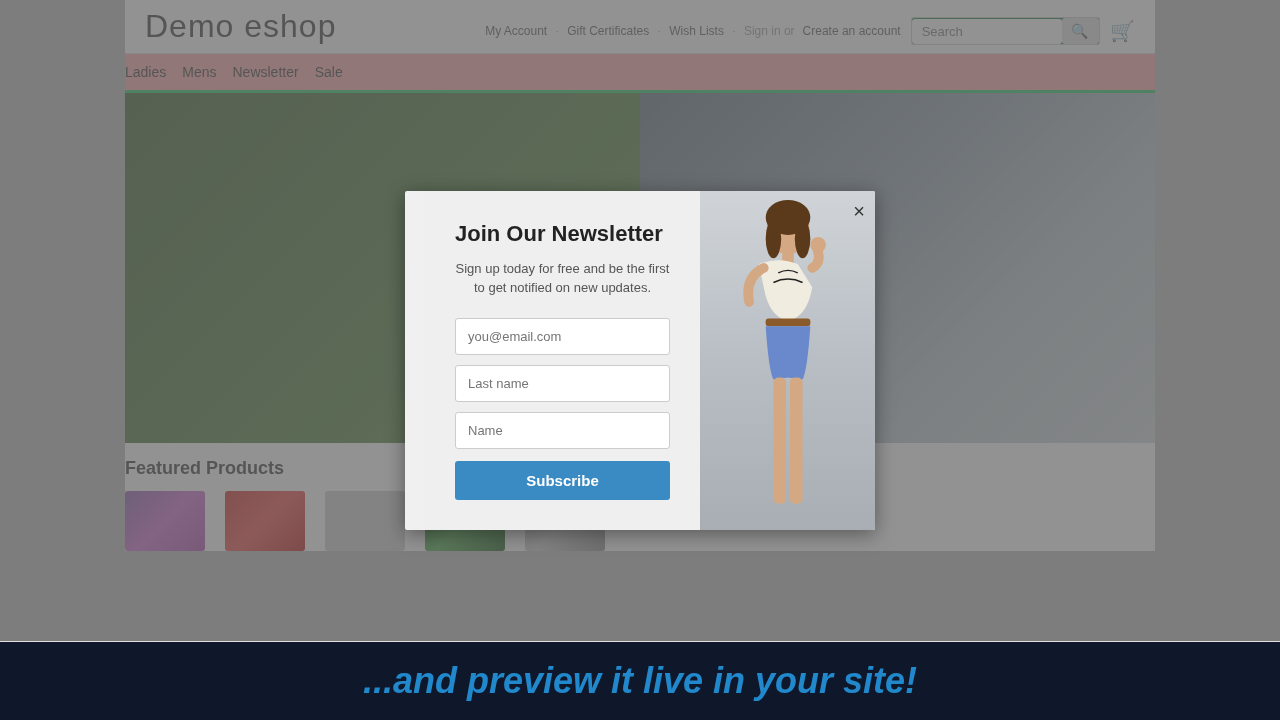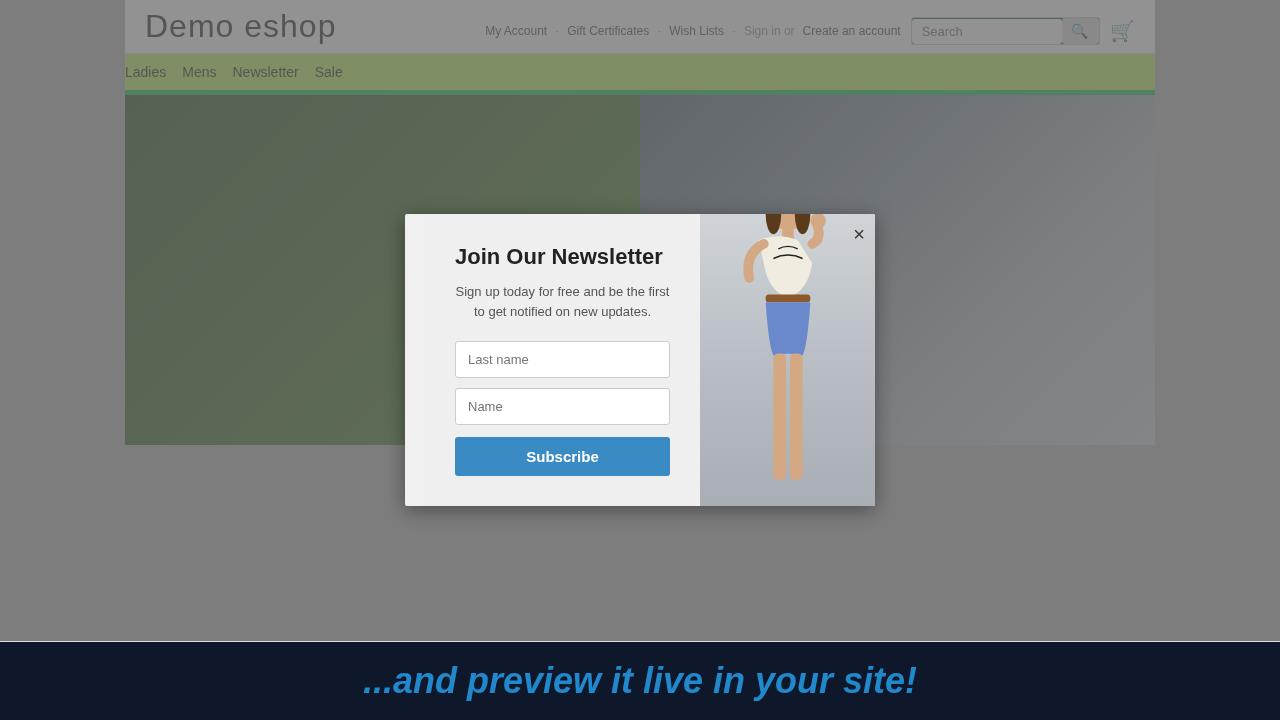--- a/index.html
+++ b/index.html
@@ -68,22 +68,22 @@
       font-size: 14px;
     }
     .cart-icon {
       font-size: 20px;
       color: #555;
       cursor: pointer;
     }
 
     
     .nav-bar {
-      background: #bef264;
-      border-bottom: 5px solid #22c55e;
+      background: #fca5a5;
+      border-bottom: 3px solid #22c55e;
       padding: 0;
     }
     .nav-bar-inner {
       display: flex;
       max-width: 1030px;
       margin: 0 auto;
       gap: 0;
     }
     .nav-item {
       padding: 10px 16px 10px 0;
@@ -327,30 +327,41 @@
       <a class="nav-item">Sale</a>
     </div>
   </div>
 
   <div class="hero">
     <div class="hero-bg">
       <div class="hero-overlay"></div>
     </div>
   </div>
 
+  <div class="featured-section" style="padding: 15px 0 0 0;">
+    <div class="featured-title">Featured Products</div>
+    <div class="products-row">
+      <div class="product-thumb product-thumb-purple"></div>
+      <div class="product-thumb product-thumb-red"></div>
+      <div class="product-thumb" style="background:#ccc;"></div>
+      <div class="product-thumb product-thumb-green"></div>
+      <div class="product-thumb product-thumb-gray"></div>
+    </div>
+  </div>
 
 </div>
 
 <div class="modal-overlay">
   <div class="modal">
 
     <div class="modal-left">
       <div class="modal-title">Join Our Newsletter</div>
       <div class="modal-desc">Sign up today for free and be the first to get notified on new updates.</div>
       <div class="modal-form">
+        <input type="email" class="modal-input" placeholder="you@email.com" style="">
         <input type="text" class="modal-input" placeholder="Last name" style="">
         <input type="text" class="modal-input" placeholder="Name" style="">
         <button class="subscribe-btn">Subscribe</button>
       </div>
     </div>
 
     <div class="modal-right">
 
       <svg class="figure-silhouette" viewBox="0 0 130 340" xmlns="http://www.w3.org/2000/svg">
 

